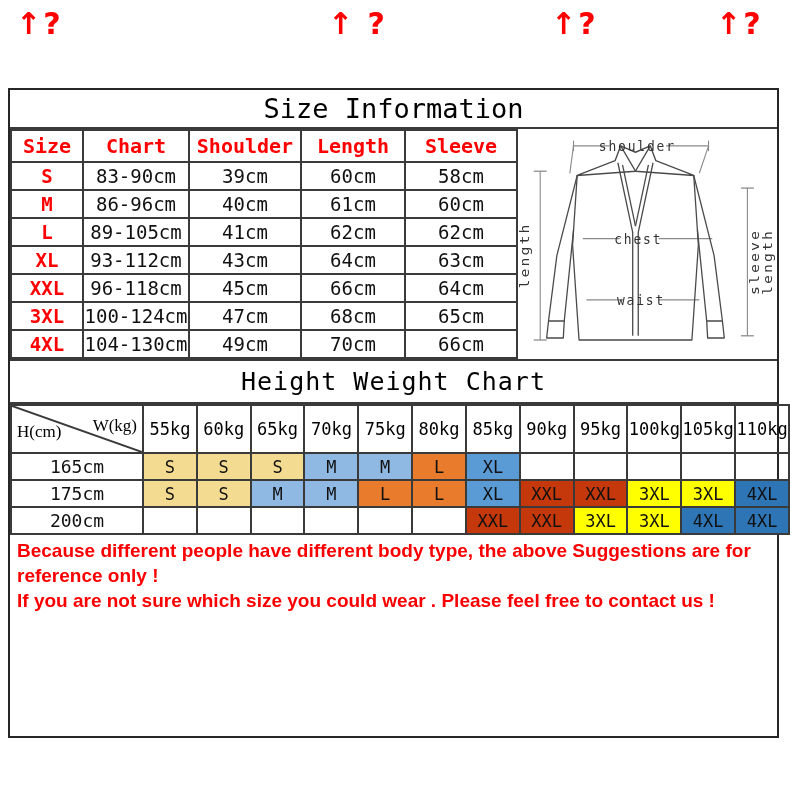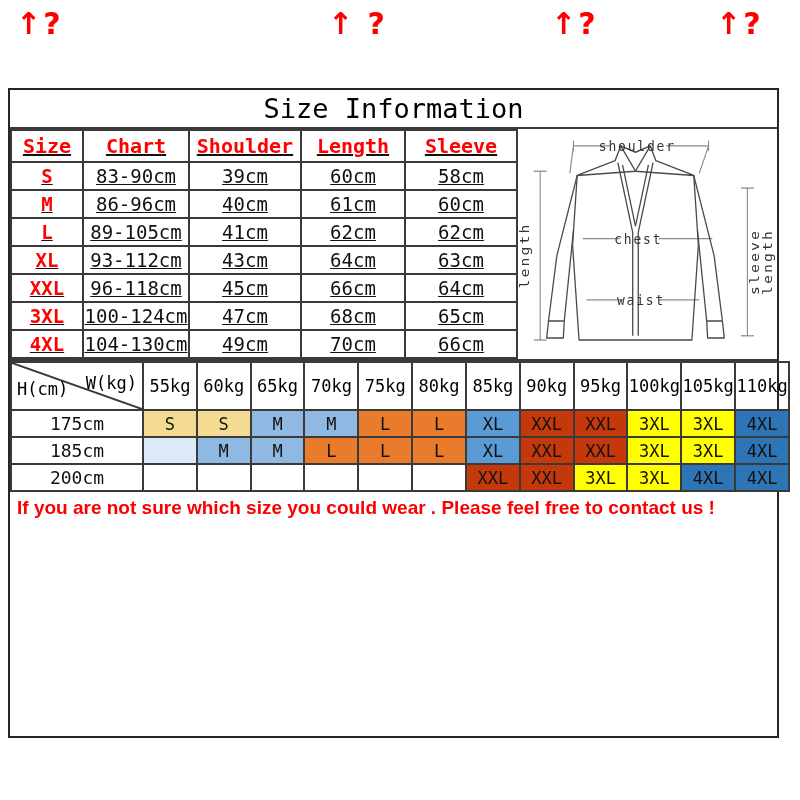--- a/index.html
+++ b/index.html
@@ -9,21 +9,21 @@
   
   .top-mark{position:absolute;top:6px;color:#ff0000;font-size:30px;font-weight:bold;
             font-family:"DejaVu Sans",sans-serif;letter-spacing:2px;}
 
   .main-box{position:absolute;left:8px;top:88px;width:771px;height:650px;
             border:2px solid #262626;background:#fff;display:flex;flex-direction:column;box-sizing:border-box;}
 
   .title-row{height:37px;flex:0 0 37px;border-bottom:2px solid #3a3a3a;display:flex;
              align-items:center;justify-content:center;font-size:27px;color:#000;}
 
-  .mid{flex:0 0 220px;display:flex;border-bottom:2px solid #3a3a3a;text-decoration:underline;}
+  .mid{flex:0 0 220px;display:flex;border-bottom:2px solid #3a3a3a;}
 
   table{border-collapse:collapse;table-layout:fixed;}
   td,th{border:2px solid #3a3a3a;text-align:center;vertical-align:middle;padding:0;overflow:hidden;}
 
   .size-table{width:500px;height:220px;}
   .size-table th{color:#ff0000;font-size:20px;font-weight:bold;height:30px;}
   .size-table td{font-size:19px;height:26px;}
   .size-table td.size-cell{color:#ff0000;font-weight:bold;}
 
   .diagram{flex:1;position:relative;border-left:2px solid #3a3a3a;margin-left:-2px;}
@@ -33,21 +33,21 @@
             justify-content:center;font-family:"Liberation Serif",serif;font-weight:bold;
             font-size:20px;color:#000;white-space:pre;}
 
   .hwc-title{flex:0 0 41px;border-bottom:2px solid #3a3a3a;display:flex;align-items:center;
              justify-content:center;font-size:25px;color:#000;letter-spacing:1px;}
 
   .hw-table{width:780px;}
   .hw-table td{font-size:17px;height:25px;}
   .hw-table .wh-head{font-size:17px;height:46px;font-weight:normal;color:#000;}
   .hw-table .h-label{font-size:18px;}
-  .corner{position:relative;}
+  .corner{position:relative;font-family:Liberation Serif, serif;}
   .corner svg{position:absolute;inset:0;width:100%;height:100%;}
   .corner .corner-inner{position:relative;display:flex;justify-content:space-between;
         align-items:center;height:100%;padding:0 5px;box-sizing:border-box;font-size:17px;}
   .corner .h-word{transform:translateY(3px);}
   .corner .w-word{transform:translateY(-3px);}
 
   .footer{flex:1;padding:3px 7px 0 7px;font-family:"Liberation Sans",sans-serif;font-weight:bold;
           color:#fb0000;font-size:19px;line-height:25px;}
 
   .dtext{font-family:"DejaVu Sans Mono",monospace;fill:#333;font-size:14px;letter-spacing:2px;}
@@ -173,20 +173,21 @@
         <text class="dtext" x="12" y="120" text-anchor="middle" transform="rotate(-90 12 120)">length</text>
         <text class="dtext" x="130" y="109" text-anchor="middle">chest</text>
         <text class="dtext" x="133" y="167" text-anchor="middle">waist</text>
         <text class="dtext" x="261" y="126" text-anchor="middle" transform="rotate(-90 261 126)">sleeve</text>
         <text class="dtext" x="275" y="126" text-anchor="middle" transform="rotate(-90 275 126)">length</text>
       </svg>
     </div>
   </div>
 
 
+  <div class="hwc-title">Height Weight Chart</div>
 
   <table class="hw-table">
     <tbody>
         <tr>
           <td class="corner wh-head" style="width: 130px;">
             <svg preserveAspectRatio="none" viewBox="0 0 100 100">
               <line x1="0" y1="0" x2="100" y2="100" stroke="#3a3a3a" stroke-width="2" vector-effect="non-scaling-stroke"></line>
             </svg>
             <span class="corner-inner">
               <span class="h-word">H(cm)</span>
@@ -200,63 +201,64 @@
           <td class="wh-head">75kg</td>
           <td class="wh-head">80kg</td>
           <td class="wh-head">85kg</td>
           <td class="wh-head">90kg</td>
           <td class="wh-head">95kg</td>
           <td class="wh-head">100kg</td>
           <td class="wh-head">105kg</td>
           <td class="wh-head">110kg</td>
         </tr>
         <tr>
+          <td class="h-label">165cm</td>
+          <td style="background: rgb(243, 220, 146);">S</td>
+          <td style="background: rgb(243, 220, 146);">S</td>
+          <td style="background: rgb(243, 220, 146);">S</td>
+          <td style="background: rgb(143, 184, 226);">M</td>
+          <td style="background: rgb(143, 184, 226);">M</td>
+          <td style="background: rgb(233, 123, 44);">L</td>
+          <td style="background: rgb(91, 155, 213);">XL</td>
+          <td></td>
+          <td></td>
+          <td></td>
+          <td></td>
+          <td></td>
+        </tr>
+        <tr>
           <td class="h-label">175cm</td>
           <td style="background: rgb(243, 220, 146);">S</td>
           <td style="background: rgb(243, 220, 146);">S</td>
           <td style="background: rgb(143, 184, 226);">M</td>
           <td style="background: rgb(143, 184, 226);">M</td>
           <td style="background: rgb(233, 123, 44);">L</td>
           <td style="background: rgb(233, 123, 44);">L</td>
           <td style="background: rgb(91, 155, 213);">XL</td>
           <td style="background: rgb(197, 56, 11);">XXL</td>
           <td style="background: rgb(197, 56, 11);">XXL</td>
           <td style="background: rgb(255, 255, 0);">3XL</td>
           <td style="background: rgb(255, 255, 0);">3XL</td>
           <td style="background: rgb(46, 117, 182);">4XL</td>
         </tr>
         <tr>
-          <td class="h-label">185cm</td>
-          <td style="background: rgb(220, 233, 246);"></td>
-          <td style="background: rgb(143, 184, 226);">M</td>
-          <td style="background: rgb(143, 184, 226);">M</td>
-          <td style="background: rgb(233, 123, 44);">L</td>
-          <td style="background: rgb(233, 123, 44);">L</td>
-          <td style="background: rgb(233, 123, 44);">L</td>
-          <td style="background: rgb(91, 155, 213);">XL</td>
-          <td style="background: rgb(197, 56, 11);">XXL</td>
-          <td style="background: rgb(197, 56, 11);">XXL</td>
-          <td style="background: rgb(255, 255, 0);">3XL</td>
-          <td style="background: rgb(255, 255, 0);">3XL</td>
-          <td style="background: rgb(46, 117, 182);">4XL</td>
-        </tr>
-        <tr>
           <td class="h-label">200cm</td>
           <td></td>
           <td></td>
           <td></td>
           <td></td>
           <td></td>
           <td></td>
           <td style="background: rgb(197, 56, 11);">XXL</td>
           <td style="background: rgb(197, 56, 11);">XXL</td>
           <td style="background: rgb(255, 255, 0);">3XL</td>
           <td style="background: rgb(255, 255, 0);">3XL</td>
           <td style="background: rgb(46, 117, 182);">4XL</td>
           <td style="background: rgb(46, 117, 182);">4XL</td>
         </tr>
       </tbody>
   </table>
 
   <div class="footer">
+    <div>Because different people have different body type, the above Suggestions are for reference only !</div>
     <div>If you are not sure which size you could wear . Please feel free to contact us !</div>
   </div>
 </div>
 
 </body></html>

